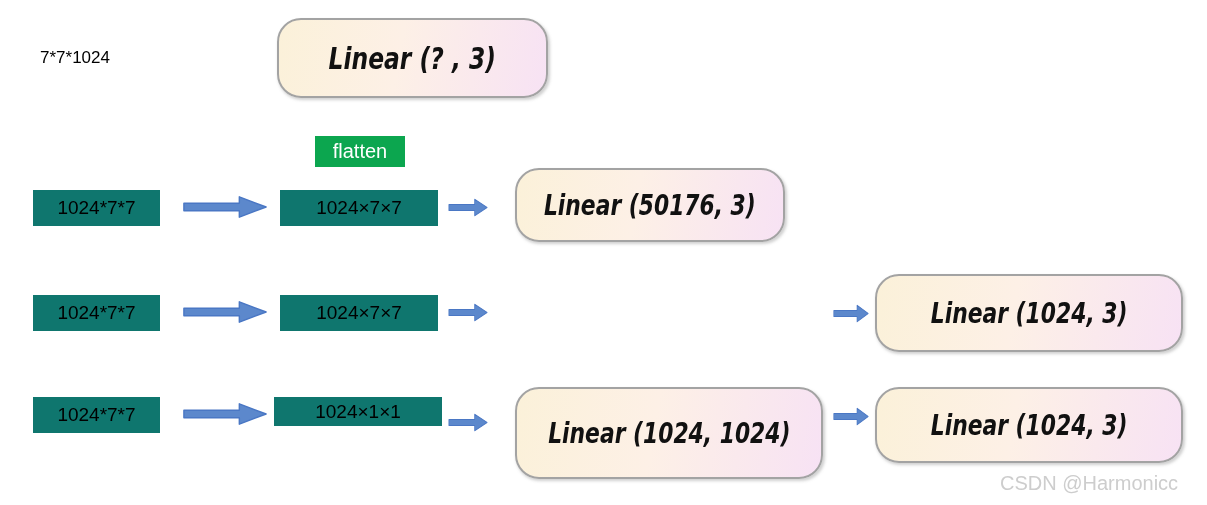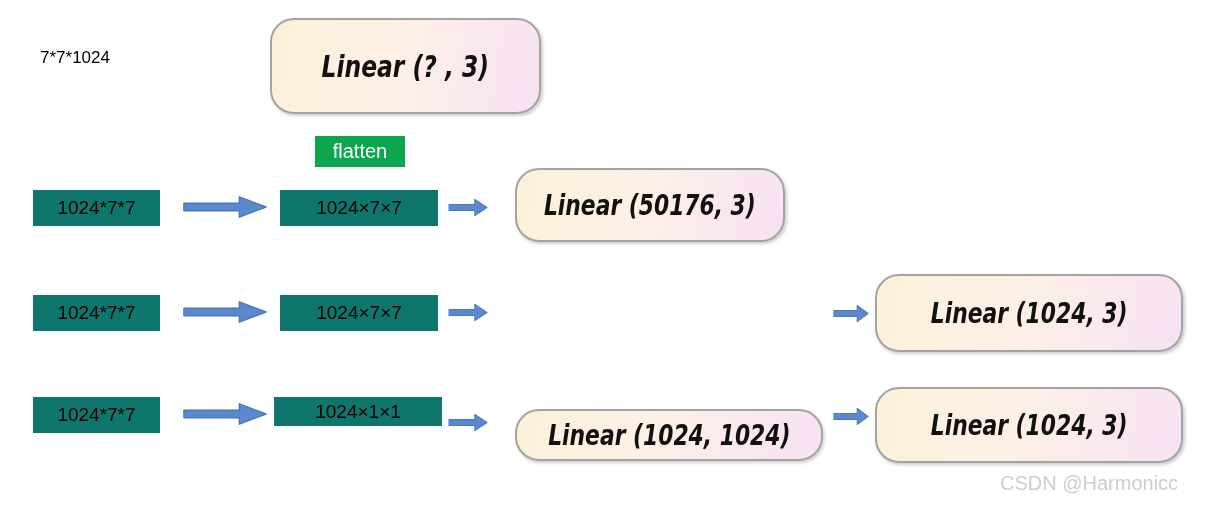--- a/index.html
+++ b/index.html
@@ -86,21 +86,21 @@
     <symbol id="block-arrow" viewBox="0 0 90 28" preserveAspectRatio="none">
       <path d="M2 10 L60 10 L60 3 L88 14 L60 25 L60 18 L2 18 Z" fill="#5c88cc" stroke="#4a77c4" stroke-width="1.5" stroke-linejoin="round"></path>
     </symbol>
   </defs>
 </svg>
 
 <div class="canvas">
 
   <div class="abs plain-label" style="left:40px; top:48px;">7*7*1024</div>
 
-  <div class="abs linear-box" style="left:270px; top:18px; width:271px; height:96px;">
+  <div class="abs linear-box" style="left:277px; top:18px; width:271px; height:80px;">
     <span class="linear-label" style="font-size:30px;">Linear (? , 3)</span>
   </div>
 
   <div class="abs badge badge-green" style="left:315px; top:136px; width:90px; height:31px;">flatten</div>
 
   <div class="abs pink-box" style="left:33px; top:190px; width:127px; height:36px;">1024*7*7</div>
 
   <svg class="abs arrow-svg" style="left:182px; top:194px;" width="86" height="26">
       <use href="#block-arrow"></use>
     </svg>
@@ -142,21 +142,21 @@
   <svg class="abs arrow-svg" style="left:182px; top:401px;" width="86" height="26">
       <use href="#block-arrow"></use>
     </svg>
 
   <div class="abs pink-box" style="left:274px; top:397px; width:168px; height:29px;">1024×1×1</div>
 
   <svg class="abs arrow-svg" style="left:448px; top:412px;" width="40" height="21">
       <use href="#block-arrow"></use>
     </svg>
 
-  <div class="abs linear-box" style="left:515px; top:409px; width:308px; height:52px;">
+  <div class="abs linear-box" style="left:515px; top:387px; width:308px; height:92px;">
     <span class="linear-label" style="font-size:28px;">Linear (1024, 1024)</span>
   </div>
 
   <svg class="abs arrow-svg" style="left:833px; top:406px;" width="36" height="21">
       <use href="#block-arrow"></use>
     </svg>
 
   <div class="abs linear-box" style="left:875px; top:387px; width:308px; height:76px;">
     <span class="linear-label" style="font-size:28px;">Linear (1024, 3)</span>
   </div>

